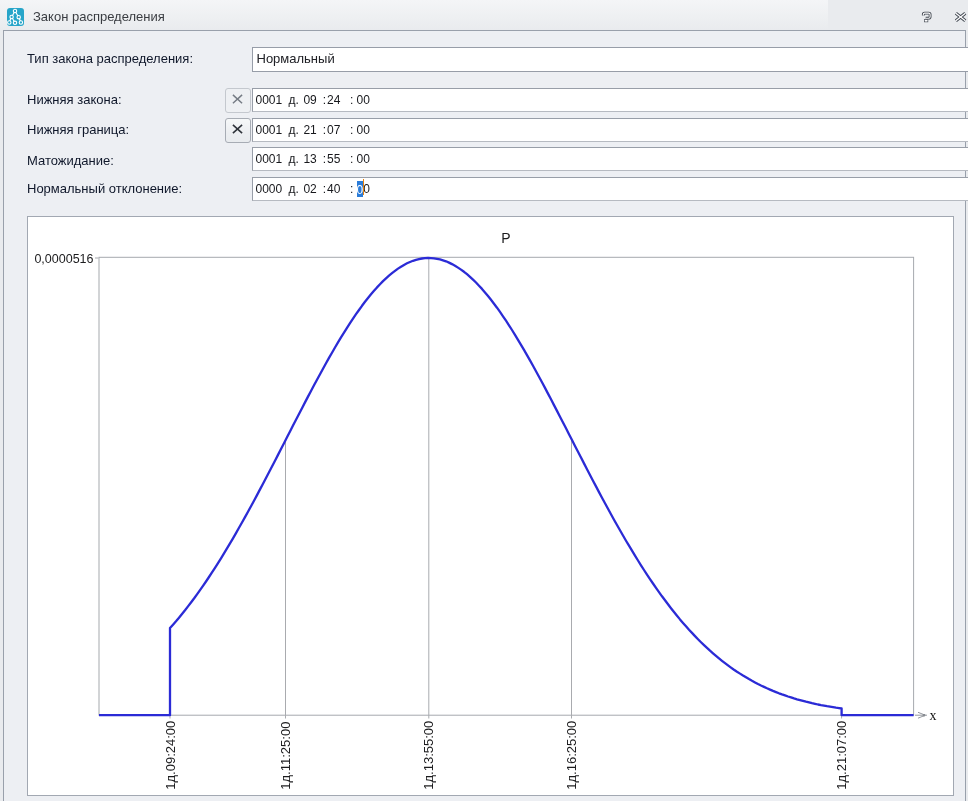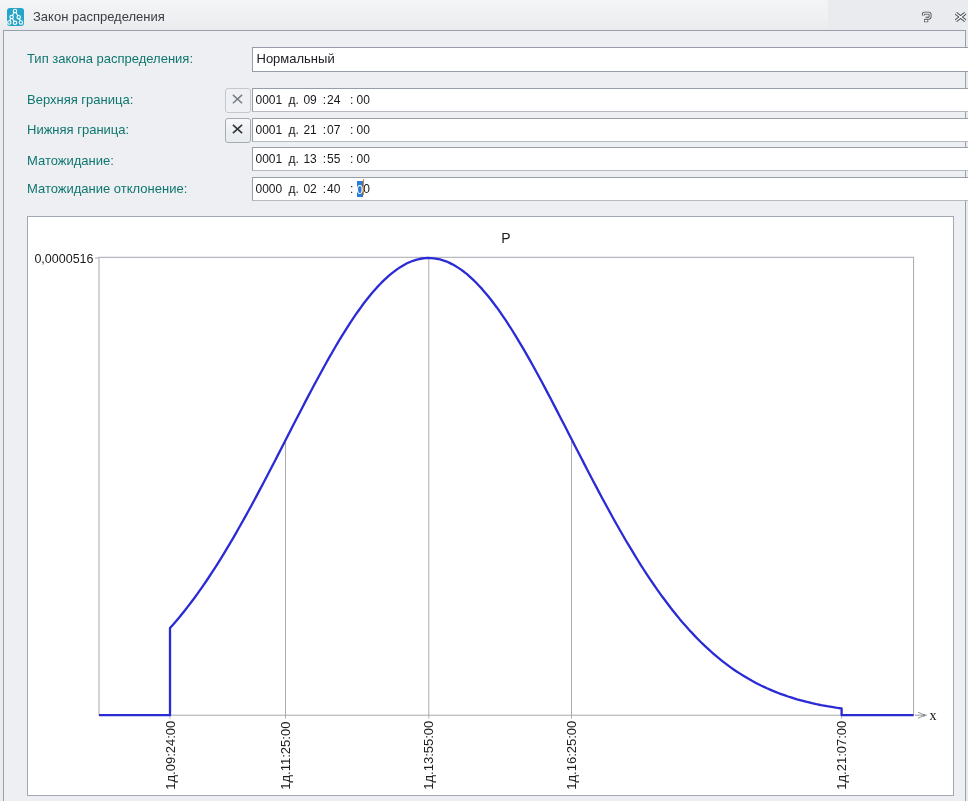--- a/index.html
+++ b/index.html
@@ -3,21 +3,21 @@
 <style>
 * { margin:0; padding:0; box-sizing:border-box; }
 html,body { width:968px; height:801px; }
 body { font-family:"Liberation Sans", sans-serif; background:#e9ebee; position:relative; overflow:hidden; }
 .titlebar { position:absolute; left:0; top:0; width:828px; height:30px;
   background:linear-gradient(180deg,#f4f5f7 0%,#eef0f2 55%,#e9ebee 100%); }
 .title { position:absolute; left:33px; top:9px; font-size:13px; color:#3a3d42; }
 .panel { position:absolute; left:3px; top:30px; width:963px; height:771px;
   background:#edeff3; border:1px solid #99a0ab; border-bottom:none; border-right:none; }
 .panel-rb { position:absolute; left:965px; top:30px; width:1px; height:771px; background:#99a0ab; }
-.lbl { position:absolute; left:27px; height:16px; line-height:16px; font-size:13px; color:#0f766e; white-space:nowrap;text-align:right; }
+.lbl { position:absolute; left:27px; height:16px; line-height:16px; font-size:13px; color:#0f172a; white-space:nowrap;text-align:right; }
 .combo { position:absolute; left:252px; top:47px; width:809px; height:25px; background:#fff;
   border:1px solid #979da8; }
 .combo .txt { position:absolute; left:3.5px; top:3px; font-size:13px; color:#202126; }
 .combo .btn { position:absolute; right:0; top:0; width:18px; height:23px;
   border-left:1px solid #959ca7; background:linear-gradient(180deg,#fdfdfe,#eef0f2 60%,#e6e9ec); }
 .combo .tri { position:absolute; right:5.5px; top:9.5px; width:0; height:0;
   border-left:3.6px solid transparent; border-right:3.6px solid transparent; border-top:4.6px solid #40474f; }
 .inp { position:absolute; left:252px; width:843px; height:24px; background:#fff;
   border:1px solid #b6bac1; border-top-color:#989ea8; border-left-color:#989ea8; font-size:12px; line-height:22px; color:#17181c;
   padding-left:2.5px; white-space:pre; }
@@ -64,24 +64,24 @@
 <line x1="2.9" y1="3.3" x2="12.3" y2="10.7" stroke="#3d434c" stroke-width="3.2"></line>
 <line x1="12.3" y1="3.3" x2="2.9" y2="10.7" stroke="#3d434c" stroke-width="3.2"></line>
 <line x1="2.9" y1="3.3" x2="12.3" y2="10.7" stroke="#fdfdfe" stroke-width="1.4"></line>
 <line x1="12.3" y1="3.3" x2="2.9" y2="10.7" stroke="#fdfdfe" stroke-width="1.4"></line>
 </g>
 </svg>
 </div>
 <div class="panel"></div>
 <div class="panel-rb"></div>
 <div class="lbl" style="top:51px">Тип закона распределения:</div>
-<div class="lbl" style="top:92px">Верхняя граница:</div>
+<div class="lbl" style="top:92px">Нижняя закона:</div>
 <div class="lbl" style="top:122px">Нижняя граница:</div>
 <div class="lbl" style="top:153px">Матожидание:</div>
-<div class="lbl" style="top:181px">Матожидание отклонение:</div>
+<div class="lbl" style="top:181px">Нормальный отклонение:</div>
 <div class="combo">
     <span class="txt">Нормальный</span>
     <span class="btn"></span>
     <span class="tri"></span>
   </div>
 <div class="xbtn off" style="top:88px">
     <svg width="11" height="10" viewBox="0 0 11 10" xmlns="http://www.w3.org/2000/svg">
       <g stroke="#757b84" stroke-width="1.45">
         <line x1="0.9" y1="0.9" x2="10.1" y2="9.2"></line>
         <line x1="10.1" y1="0.9" x2="0.9" y2="9.2"></line>

